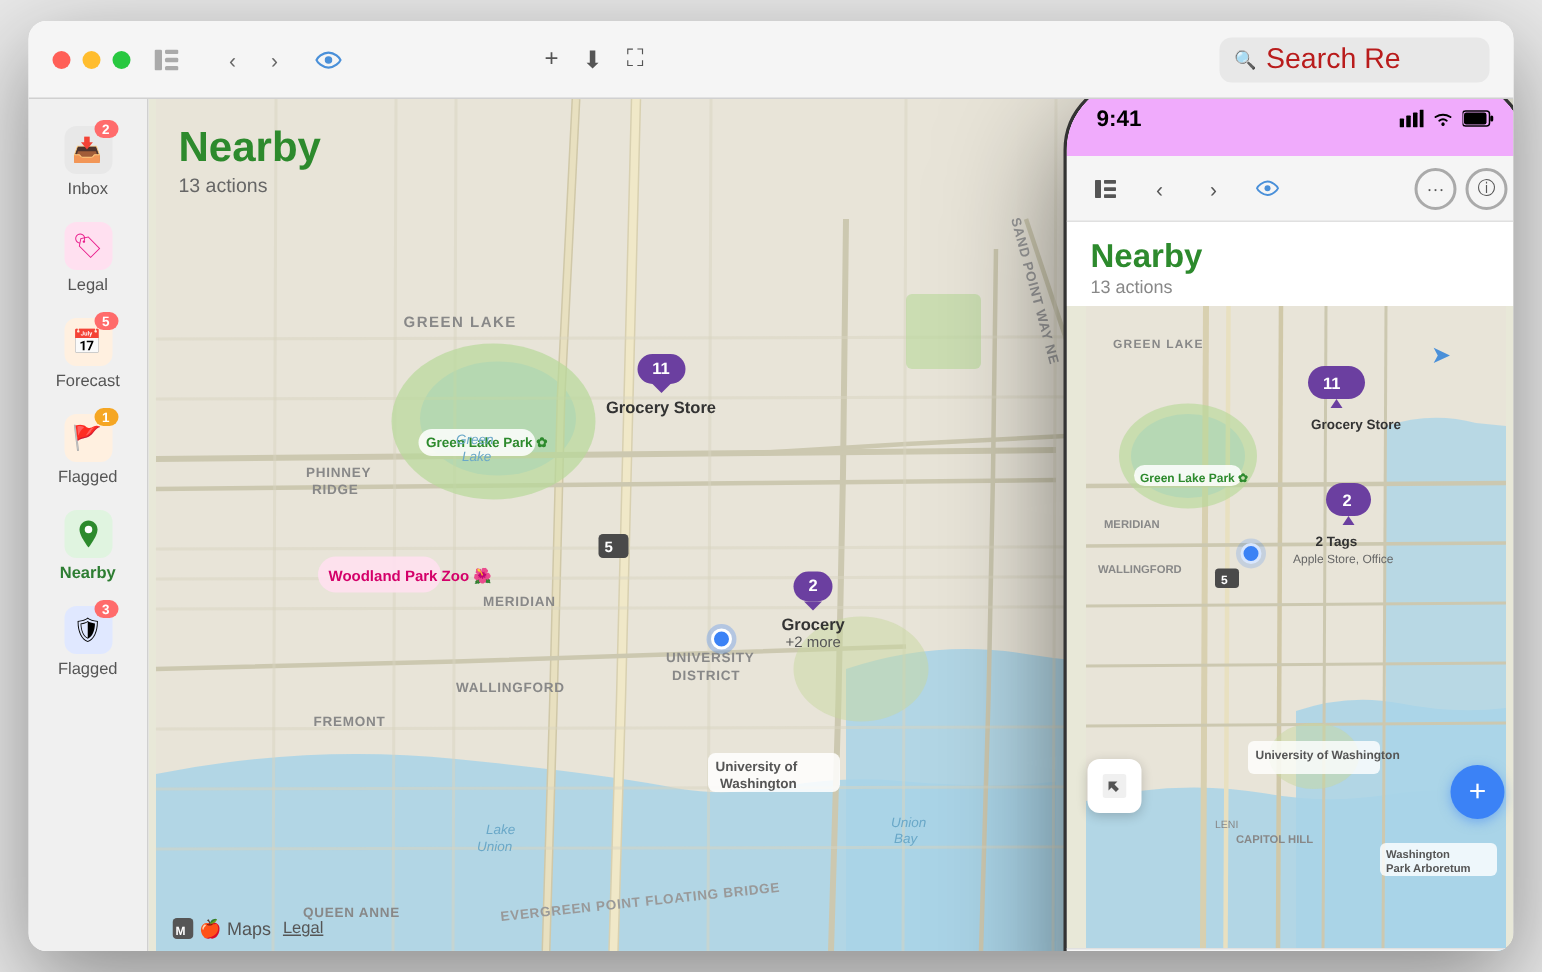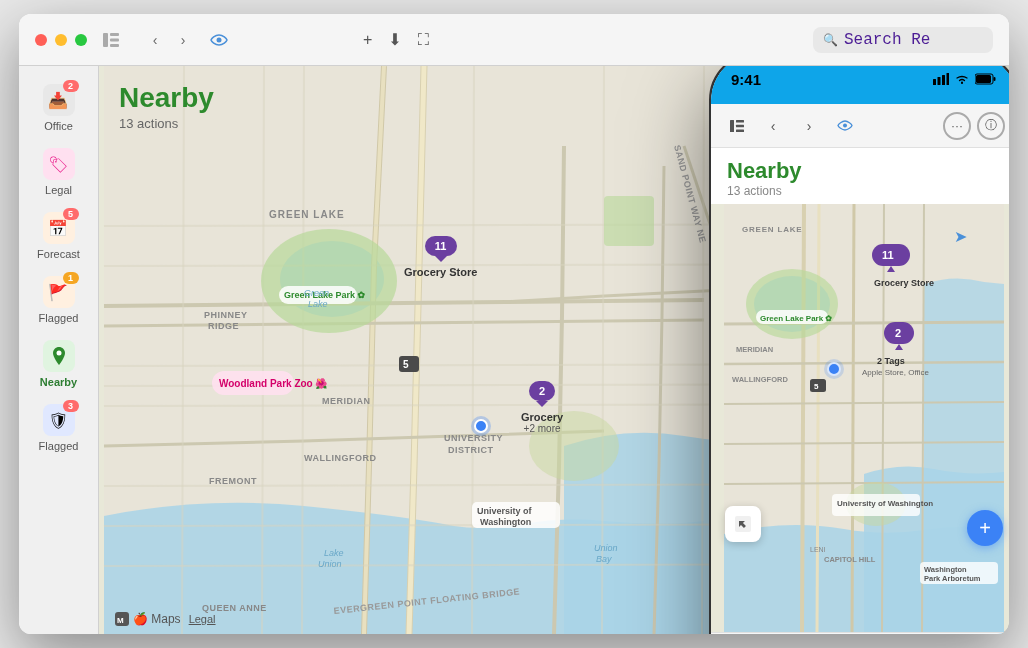--- a/index.html
+++ b/index.html
@@ -112,23 +112,22 @@
       gap: 6px;
       width: 180px;
     }
 
     .search-icon-small {
       color: #888;
       font-size: 12px;
     }
 
     .search-text {
-      color: #4c1d95;
-      font-size: 16px;
-      font-family: Liberation Mono, monospace;
+      color: #b91c1c;
+      font-size: 19px;
     }
 
     
     .content-area {
       display: flex;
       flex: 1;
       overflow: hidden;
     }
 
     
@@ -357,21 +356,21 @@
     .phone-screen {
       position: absolute;
       top: 0; left: 0; right: 0; bottom: 0;
       background: white;
       border-radius: 46px;
       overflow: hidden;
     }
 
     .phone-notch-area {
       height: 50px;
-      background: #0ea5e9;
+      background: #f0abfc;
       display: flex;
       align-items: center;
       padding: 0 20px;
       position: relative;
       z-index: 20;
       text-align: right;
     }
 
     .phone-time {
       font-size: 15px;
@@ -561,21 +560,21 @@
 
   <div class="content-area">
 
     <div class="sidebar">
 
       <div class="sidebar-item">
         <div class="sidebar-icon icon-inbox">
           <span style="font-size:16px;">📥</span>
           <span class="badge">2</span>
         </div>
-        <span class="sidebar-label">Office</span>
+        <span class="sidebar-label">Inbox</span>
       </div>
 
 
       <div class="sidebar-item">
         <div class="sidebar-icon icon-tags">
           <span style="font-size:16px; color: #e91e8c;">🏷</span>
         </div>
         <span class="sidebar-label">Legal</span>
       </div>
 

